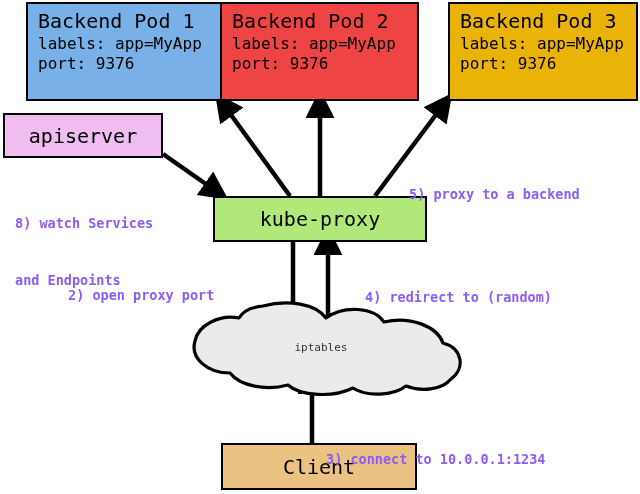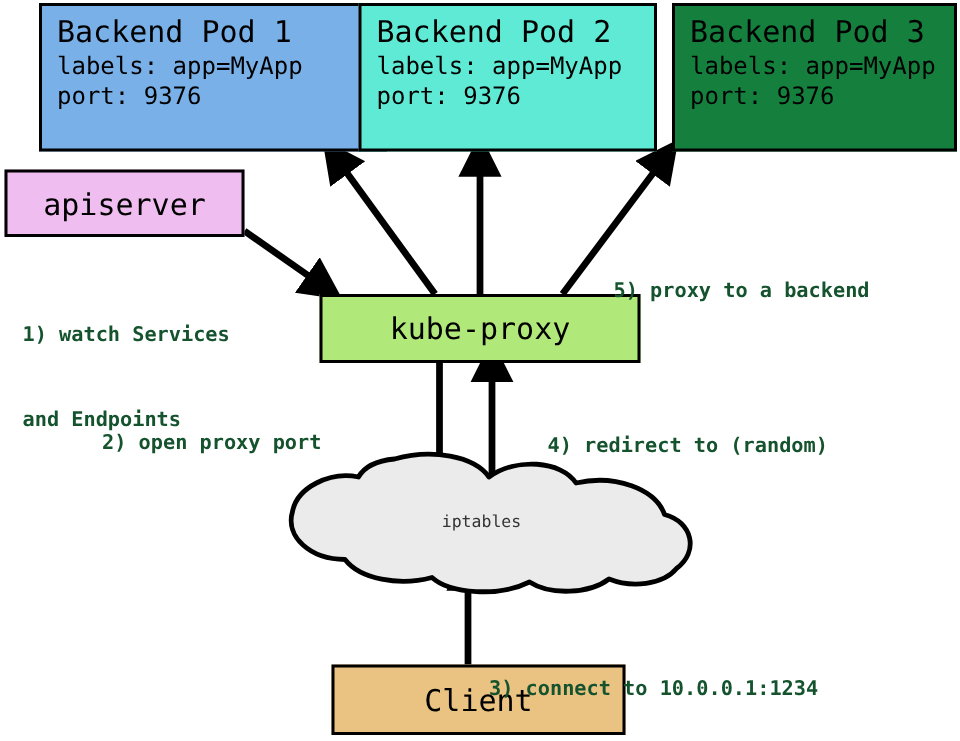--- a/index.html
+++ b/index.html
@@ -61,21 +61,21 @@
     color: #333333;
     white-space: nowrap;
     text-align: center;
   }
   .step {
     position: absolute;
     font-family: "DejaVu Sans Mono", monospace;
     font-size: 13.5px;
     font-weight: bold;
     line-height: 19px;
-    color: #14532d;
+    color: #8b5cf6;
     white-space: pre;
   }
 </style>
 </head>
 <body>
 
 <div id="canvas">
 
   <svg class="layer" viewBox="0 0 640 494">
     <defs>
@@ -113,48 +113,48 @@
                C 243 311, 252 307, 263 306 Z" fill="#ebebeb" stroke="#000000" stroke-width="3.2" stroke-linejoin="round"></path>
     </g>
   </svg>
 
   <div class="node pod-box" style="left:26px; top:2px; width:232px; height:99px; background:#79b0e8;">
     <div class="pod-title">Backend Pod 1</div>
     <div class="pod-line">labels: app=MyApp</div>
     <div class="pod-line">port: 9376</div>
   </div>
 
-  <div class="node pod-box" style="left:239px; top:2px; width:199px; height:99px; background:#5eead4;">
+  <div class="node pod-box" style="left:220px; top:2px; width:199px; height:99px; background:#ef4444;">
     <div class="pod-title">Backend Pod 2</div>
     <div class="pod-line">labels: app=MyApp</div>
     <div class="pod-line">port: 9376</div>
   </div>
 
-  <div class="node pod-box" style="left:448px; top:2px; width:190px; height:99px; background:#15803d;">
+  <div class="node pod-box" style="left:448px; top:2px; width:190px; height:99px; background:#eab308;">
     <div class="pod-title">Backend Pod 3</div>
     <div class="pod-line">labels: app=MyApp</div>
     <div class="pod-line">port: 9376</div>
   </div>
 
   <div class="node" style="left:213px; top:196px; width:214px; height:46px; background:#b0e87a;">
     <div class="center-label">kube-proxy</div>
   </div>
 
   <div class="node" style="left:3px; top:113px; width:160px; height:45px; background:#efbdef;">
     <div class="center-label">apiserver</div>
   </div>
 
   <div class="cloud-label" style="left:236px; top:341px; width:170px;">iptables</div>
 
   <div class="node" style="left:221px; top:443px; width:196px; height:47px; background:#eac282;">
     <div class="center-label">Client</div>
   </div>
 
   <div class="step" style="left:15px; top:176px;">
-    <div>1) watch Services</div>
+    <div>8) watch Services</div>
     <div>and Endpoints</div>
   </div>
 
   <div class="step" style="left:68px; top:248px;">
     <div>2) open proxy port</div>
   </div>
 
   <div class="step" style="left:326px; top:412px;">
     <div>3) connect to 10.0.0.1:1234</div>
   </div>

